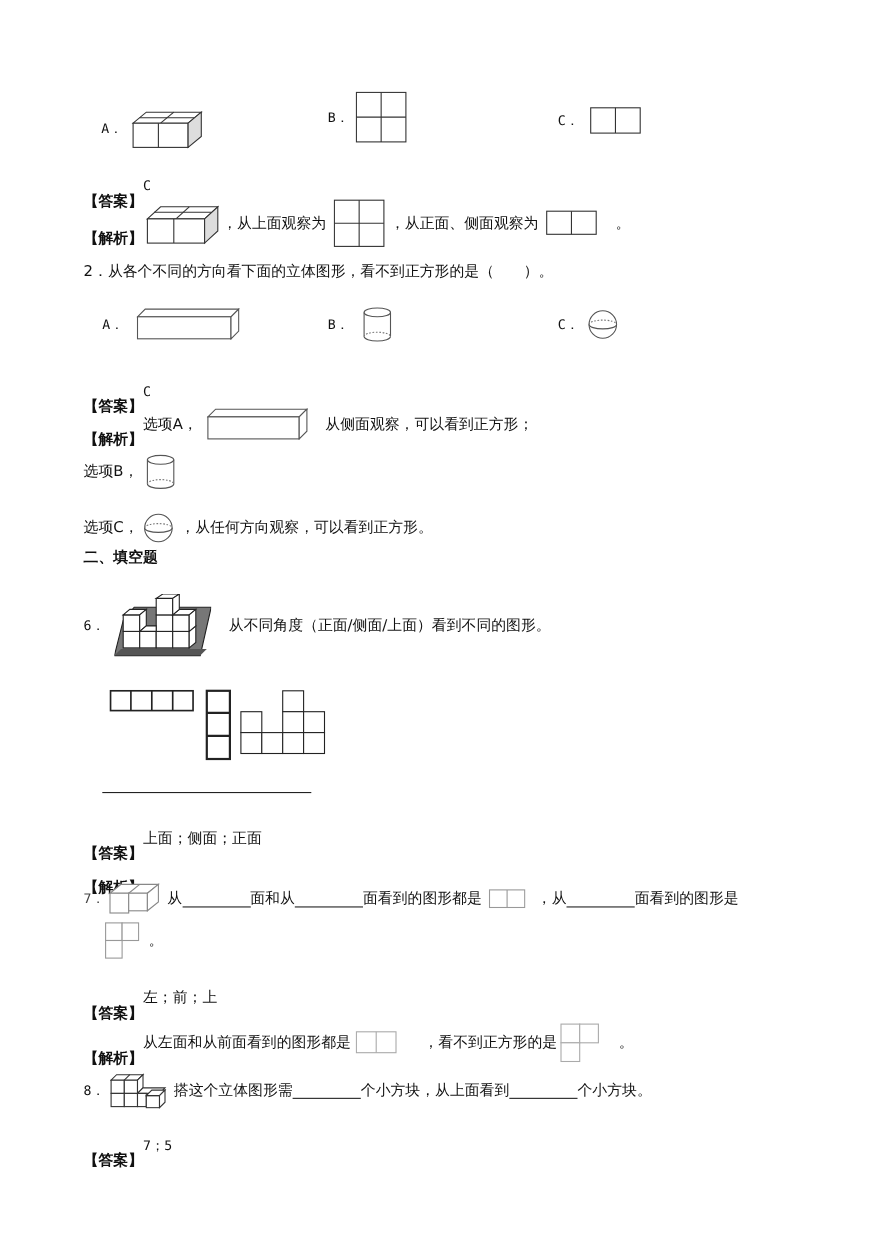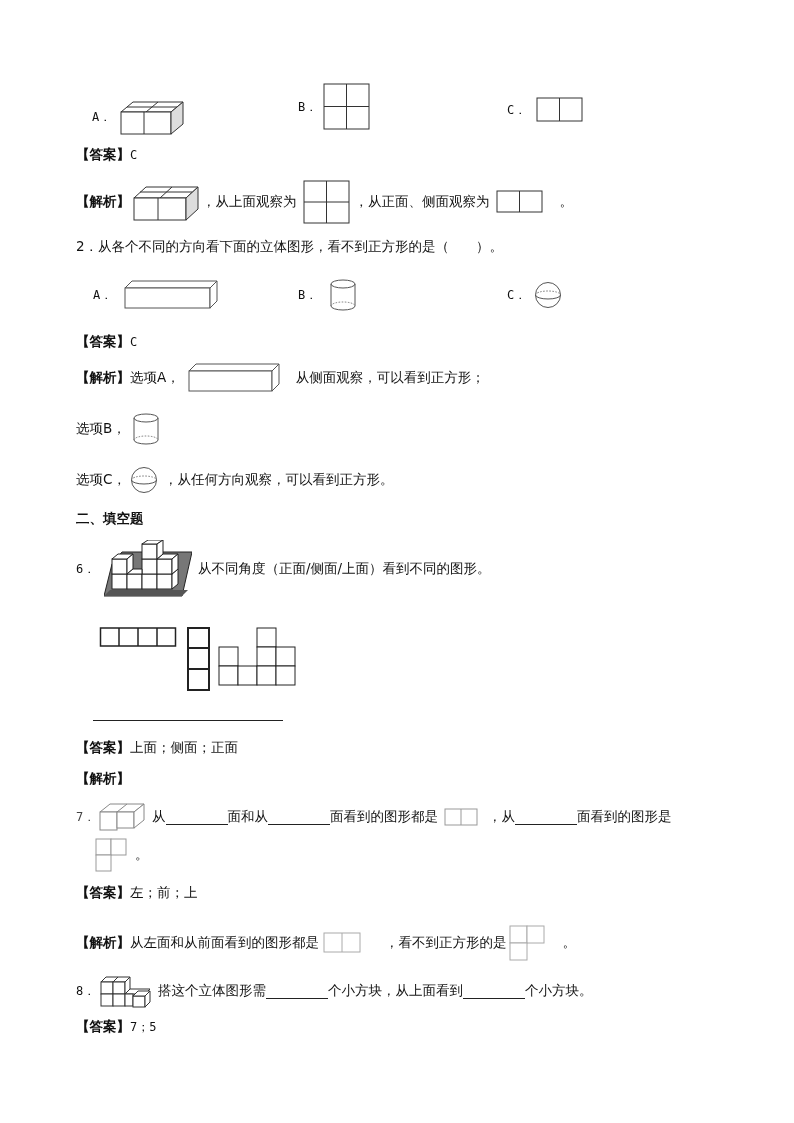--- a/index.html
+++ b/index.html
@@ -1,21 +1,21 @@
 <!DOCTYPE html>
 <html><head>
 <meta charset="utf-8">
 <style>
   html, body { margin: 0; padding: 0; background: #ffffff; }
   body { width: 794px; height: 1123px; position: relative; overflow: hidden;
          font-family: "DejaVu Sans", sans-serif; color: #111; font-size: 13px; }
   .abs { position: absolute; }
   .line { position: absolute; white-space: nowrap; display: flex; align-items: center; font-size: 13.5px; }
   .mono { font-family: "DejaVu Sans Mono", monospace; font-size: 12px; }
-  .bracket { font-weight: bold; }
+  .bracket { font-weight: bold; margin-top: 28px; }
   .blank { display: inline-block; border-bottom: 1px solid #222; height: 14px; }
   svg { display: block; }
   .bold { font-weight: bold; }
 </style>
 </head>
 <body>
 
 <div class="line" style="left:92px; top:98px;">
   <span class="mono">A．</span>
   <svg width="66" height="38" viewBox="0 0 66 38" style="margin-left:8px">
@@ -133,21 +133,21 @@
 <div class="line" style="left:76px; top:466px;">
   <span>选项C，</span>
   <svg width="28" height="28" viewBox="0 0 28 28" style="margin-left:4px">
     <circle cx="14" cy="14" r="12.5" fill="#fff" stroke="#555"></circle>
     <path d="M1.5,14 A12.5,4 0 0 0 26.5,14" fill="none" stroke="#555"></path>
     <path d="M1.5,14 A12.5,4 0 0 1 26.5,14" fill="none" stroke="#777" stroke-dasharray="1.5,1.5"></path>
   </svg>
   <span style="margin-left:6px">，从任何方向观察，可以看到正方形。</span>
 </div>
 
-<div class="line bold" style="left:76px; top:510px;">
+<div class="line bold" style="left:76px; top:498px;">
   <span>二、填空题</span>
 </div>
 
 <div class="line" style="left:76px; top:540px;">
   <span class="mono" style="width:28px">6．</span>
   <svg width="88" height="58" viewBox="0 0 88 58" style="margin-left:0">
     <polygon points="8,24 18,12 88,12 78,56 0,56" fill="#777" stroke="#222"></polygon>
     <polygon points="0,56 78,56 84,50 6,50" fill="#555"></polygon>
 
     <rect x="8" y="34" width="15" height="15" fill="#fff" stroke="#222"></rect>
@@ -163,21 +163,21 @@
     <rect x="38" y="19" width="15" height="15" fill="#fff" stroke="#222"></rect>
     <rect x="53" y="19" width="15" height="15" fill="#fff" stroke="#222"></rect>
     <polygon points="53,19 59,14 74,14 68,19" fill="#fff" stroke="#222"></polygon>
     <polygon points="68,19 74,14 74,29 68,34" fill="#fff" stroke="#222"></polygon>
 
     <rect x="38" y="4" width="15" height="15" fill="#fff" stroke="#222"></rect>
     <polygon points="38,4 44,0 59,0 53,4" fill="#fff" stroke="#222"></polygon>
     <polygon points="53,4 59,0 59,14 53,19" fill="#fff" stroke="#222"></polygon>
     <polygon points="23,34 29,29 38,29 38,34" fill="#fff" stroke="#222"></polygon>
   </svg>
-  <span style="margin-left:6px">从不同角度（正面/侧面/上面）看到不同的图形。</span>
+  <span style="margin-left:16px">从不同角度（正面/侧面/上面）看到不同的图形。</span>
 </div>
 
 <svg class="abs" style="left:99px; top:626px;" width="78" height="22" viewBox="0 0 78 22">
   <rect x="1.5" y="2" width="75" height="18" fill="#fff" stroke="#222" stroke-width="1.5"></rect>
   <line x1="20" y1="2" x2="20" y2="20" stroke="#222" stroke-width="1.5"></line>
   <line x1="39" y1="2" x2="39" y2="20" stroke="#222" stroke-width="1.5"></line>
   <line x1="58" y1="2" x2="58" y2="20" stroke="#222" stroke-width="1.5"></line>
 </svg>
 <svg class="abs" style="left:186px; top:626px;" width="26" height="66" viewBox="0 0 26 66">
   <rect x="2" y="2" width="21" height="62" fill="#fff" stroke="#222" stroke-width="2"></rect>

